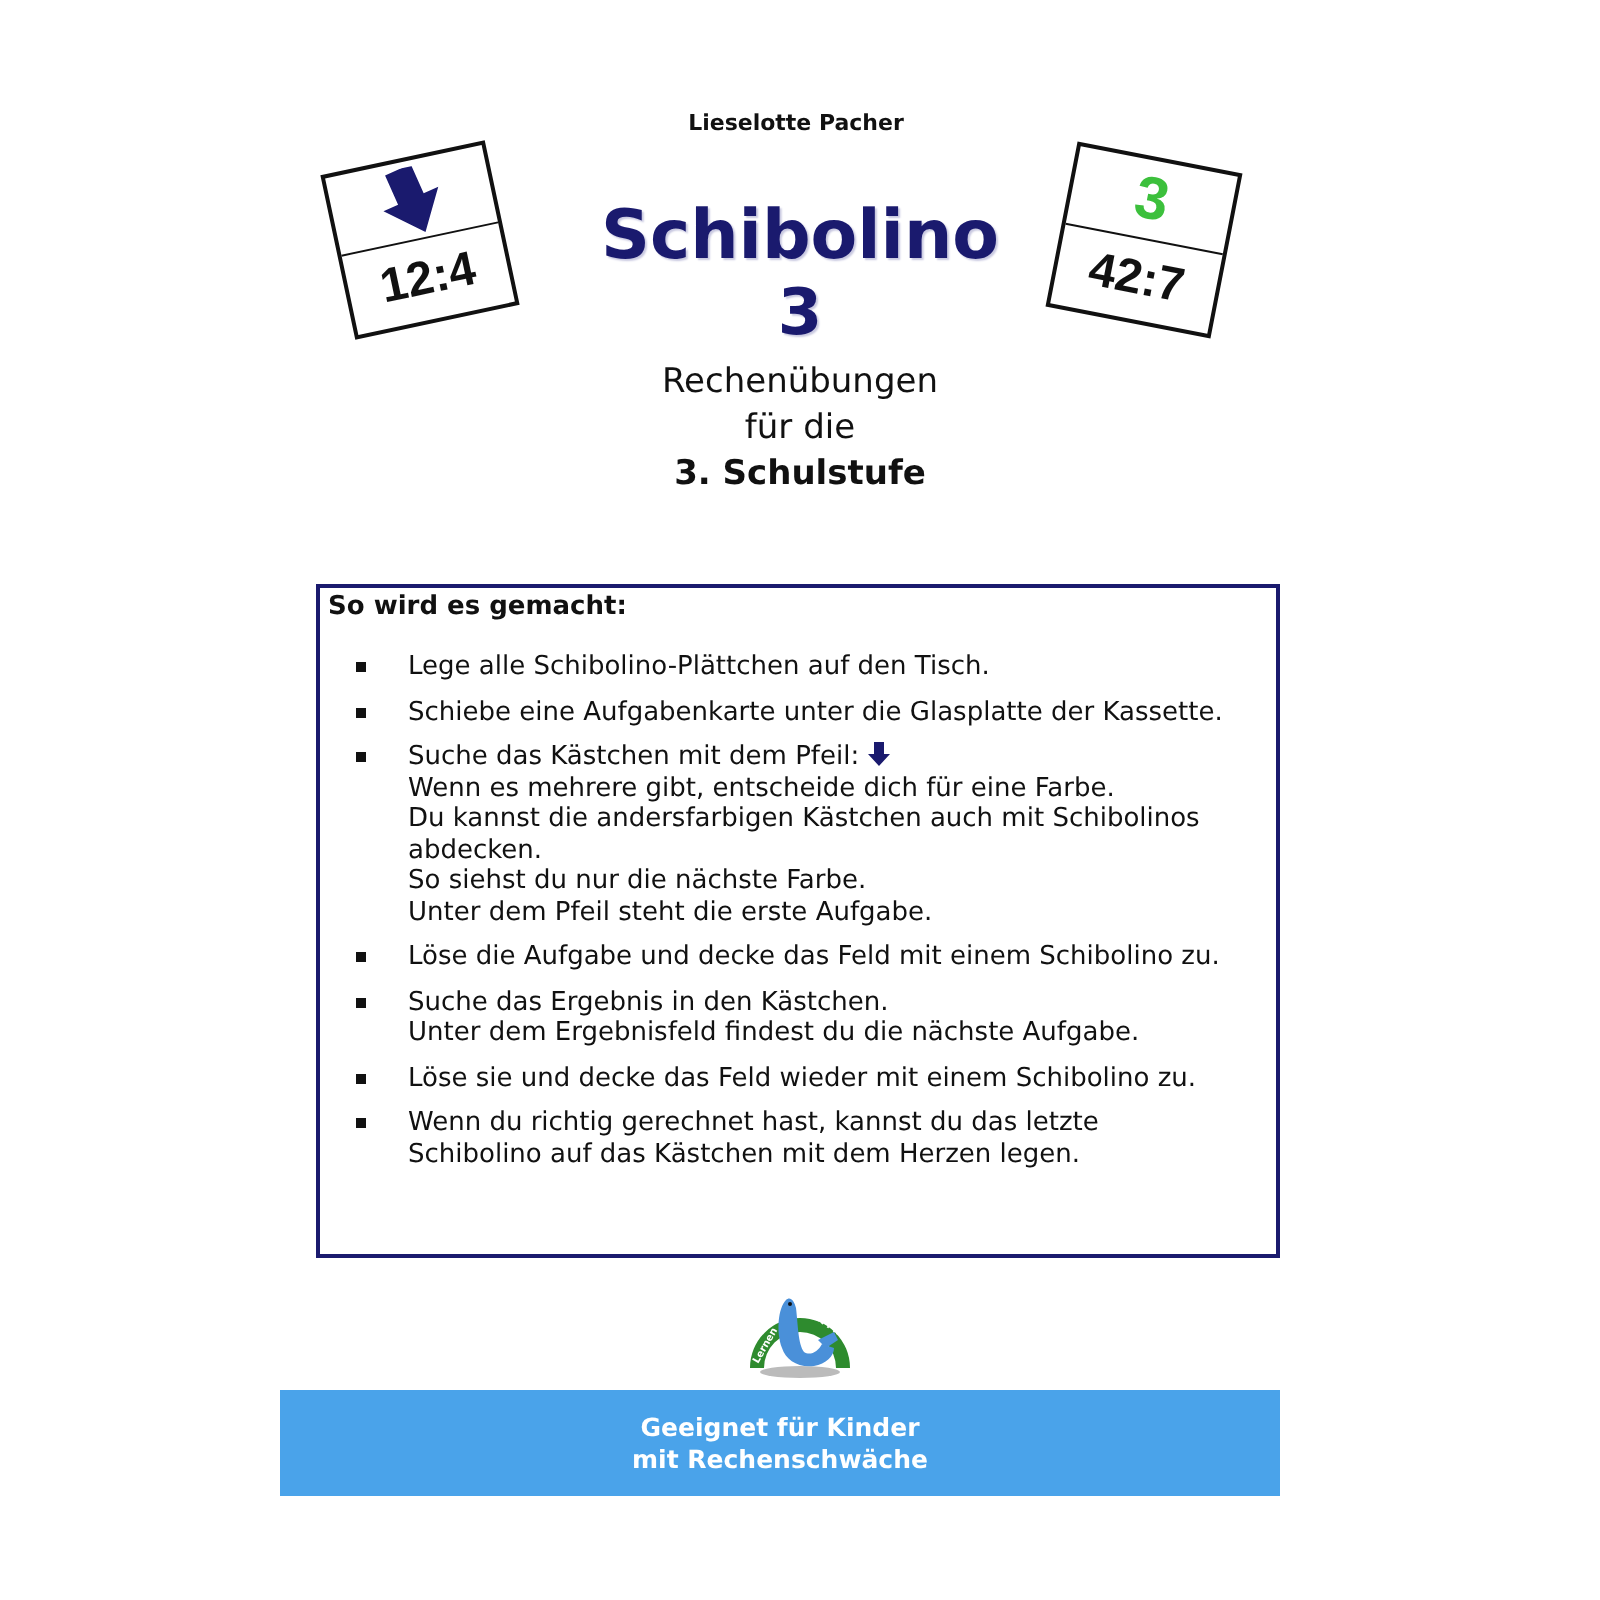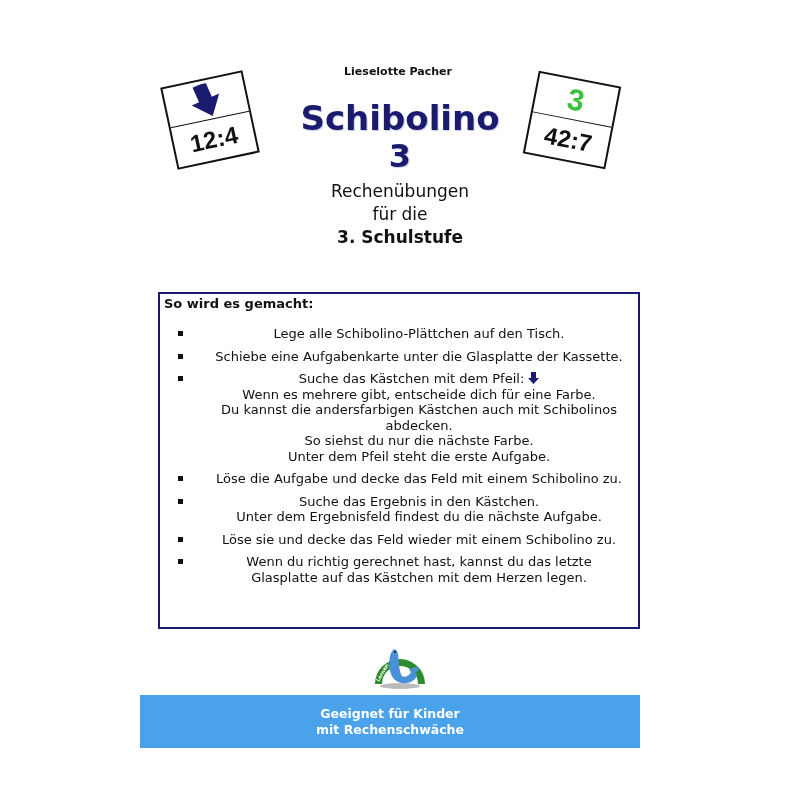--- a/index.html
+++ b/index.html
@@ -1,20 +1,20 @@
 <!DOCTYPE html>
 <html><head>
 <meta charset="utf-8">
 <style>
   * { box-sizing: border-box; margin: 0; padding: 0; }
   html, body { width: 800px; height: 800px; background: #ffffff; overflow: hidden; }
   body { position: relative; font-family: "DejaVu Sans", sans-serif; color: #111; }
 
   .author {
-    position: absolute; top: 65px; left: 0; width: 796px; text-align: center;
+    position: absolute; top: 55px; left: 0; width: 796px; text-align: center;
     font-size: 11px; font-weight: bold; color: #111;
   }
 
   .tile {
     position: absolute; width: 84px; height: 84px;
     border: 2px solid #111; background: #fff;
     display: flex; flex-direction: column;
   }
   .tile .top {
     height: 40px; border-bottom: 1.5px solid #111;
@@ -46,21 +46,21 @@
     font-size: 17px; line-height: 23px; color: #111;
   }
   .subtitle .bold { font-weight: bold; }
 
   .frame {
     position: absolute; left: 158px; top: 292px; width: 482px; height: 337px;
     border: 2px solid #1a1a6e; background: #fff;
     padding: 2px 4px;
   }
   .frame-heading { font-weight: bold; font-size: 13px; color: #111; line-height: 16px; }
-  .steps { list-style: none; margin-top: 14px; text-align: center; }
+  .steps { list-style: none; margin-top: 14px; }
   .step {
     position: relative; padding-left: 40px; font-size: 13px; line-height: 15.5px;
     margin-bottom: 7px; color: #111;
   }
   .step .bullet {
     position: absolute; left: 14px; top: 5px; width: 5px; height: 5px; background: #111;
   }
   .step .line { display: block; }
   .inline-arrow { display: inline-block; vertical-align: -1px; margin-left: 4px; }
 
@@ -134,21 +134,21 @@
       <span class="line">Suche das Ergebnis in den Kästchen.</span>
       <span class="line">Unter dem Ergebnisfeld findest du die nächste Aufgabe.</span>
     </li>
     <li class="step">
       <span class="bullet"></span>
       <span class="line">Löse sie und decke das Feld wieder mit einem Schibolino zu.</span>
     </li>
     <li class="step">
       <span class="bullet"></span>
       <span class="line">Wenn du richtig gerechnet hast, kannst du das letzte</span>
-      <span class="line">Glasplatte auf das Kästchen mit dem Herzen legen.</span>
+      <span class="line">Schibolino auf das Kästchen mit dem Herzen legen.</span>
     </li>
   </ul>
 </div>
 
 <div class="logo">
   <svg width="58" height="52" viewBox="0 0 58 52">
     <path d="M4,44 A25,25 0 1,1 54,44 L47,44 A18,18 0 1,0 11,44 Z" fill="#2e8b2e"></path>
     <ellipse cx="29" cy="46" rx="20" ry="3" fill="#bbb"></ellipse>
     <path d="M22,10 C18,14 17,26 20,34 C22,40 28,44 36,43 C42,42 46,38 46,34 L40,32 C38,36 34,38 31,36 C28,32 28,22 27,14 C26,10 24,8 22,10 Z" fill="#4a90d9"></path>
     <path d="M38,30 L46,26 L48,30 L42,34 Z" fill="#4a90d9"></path>

